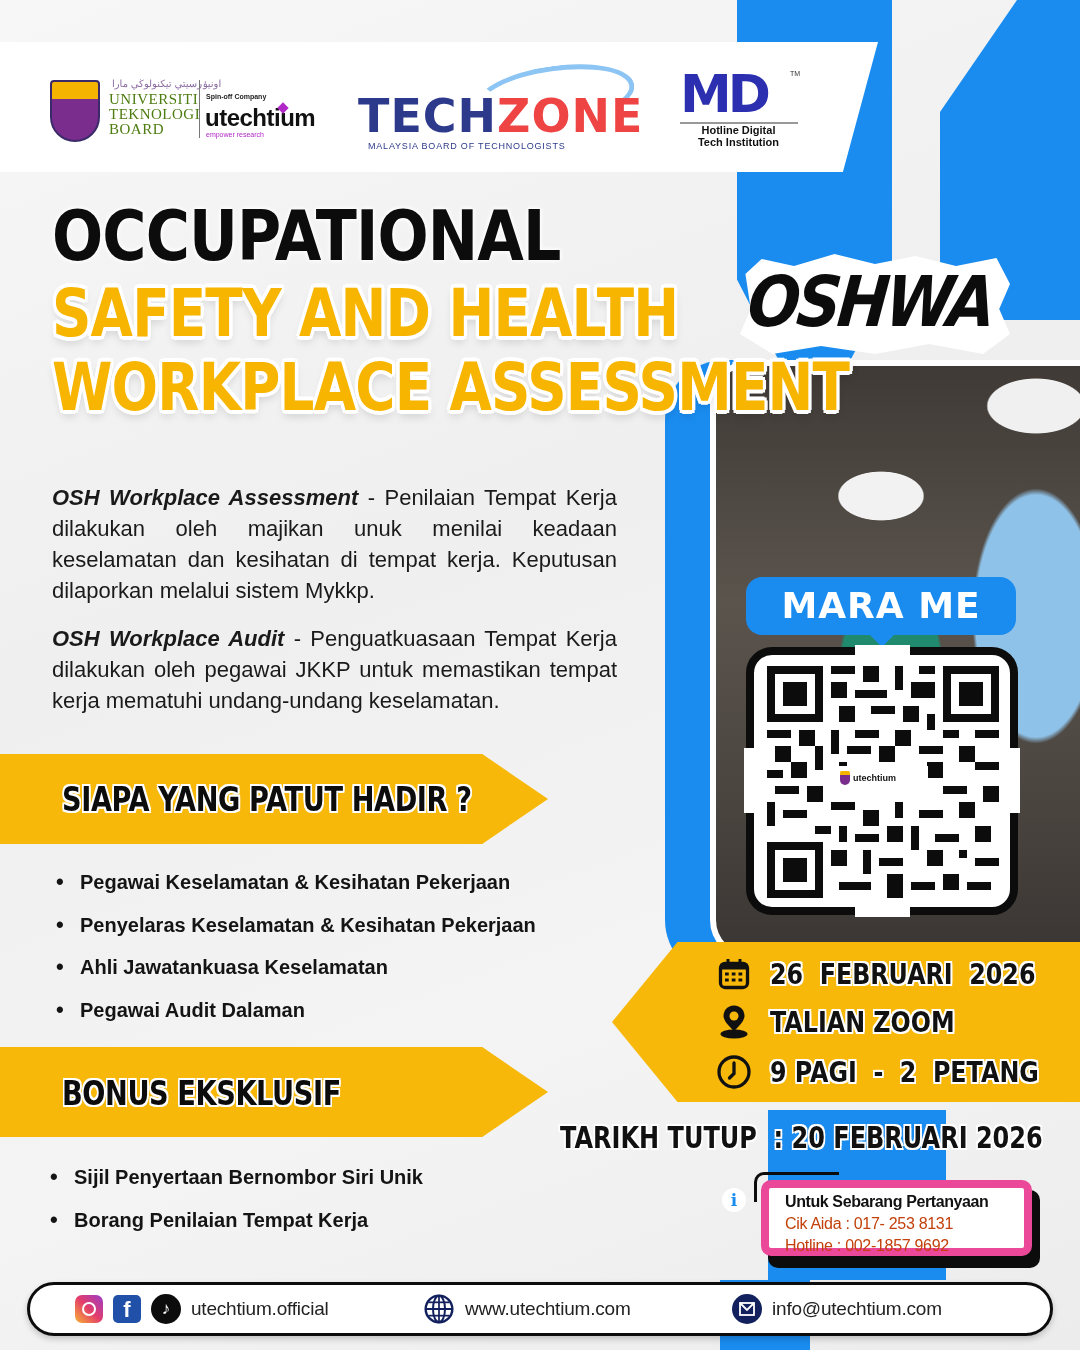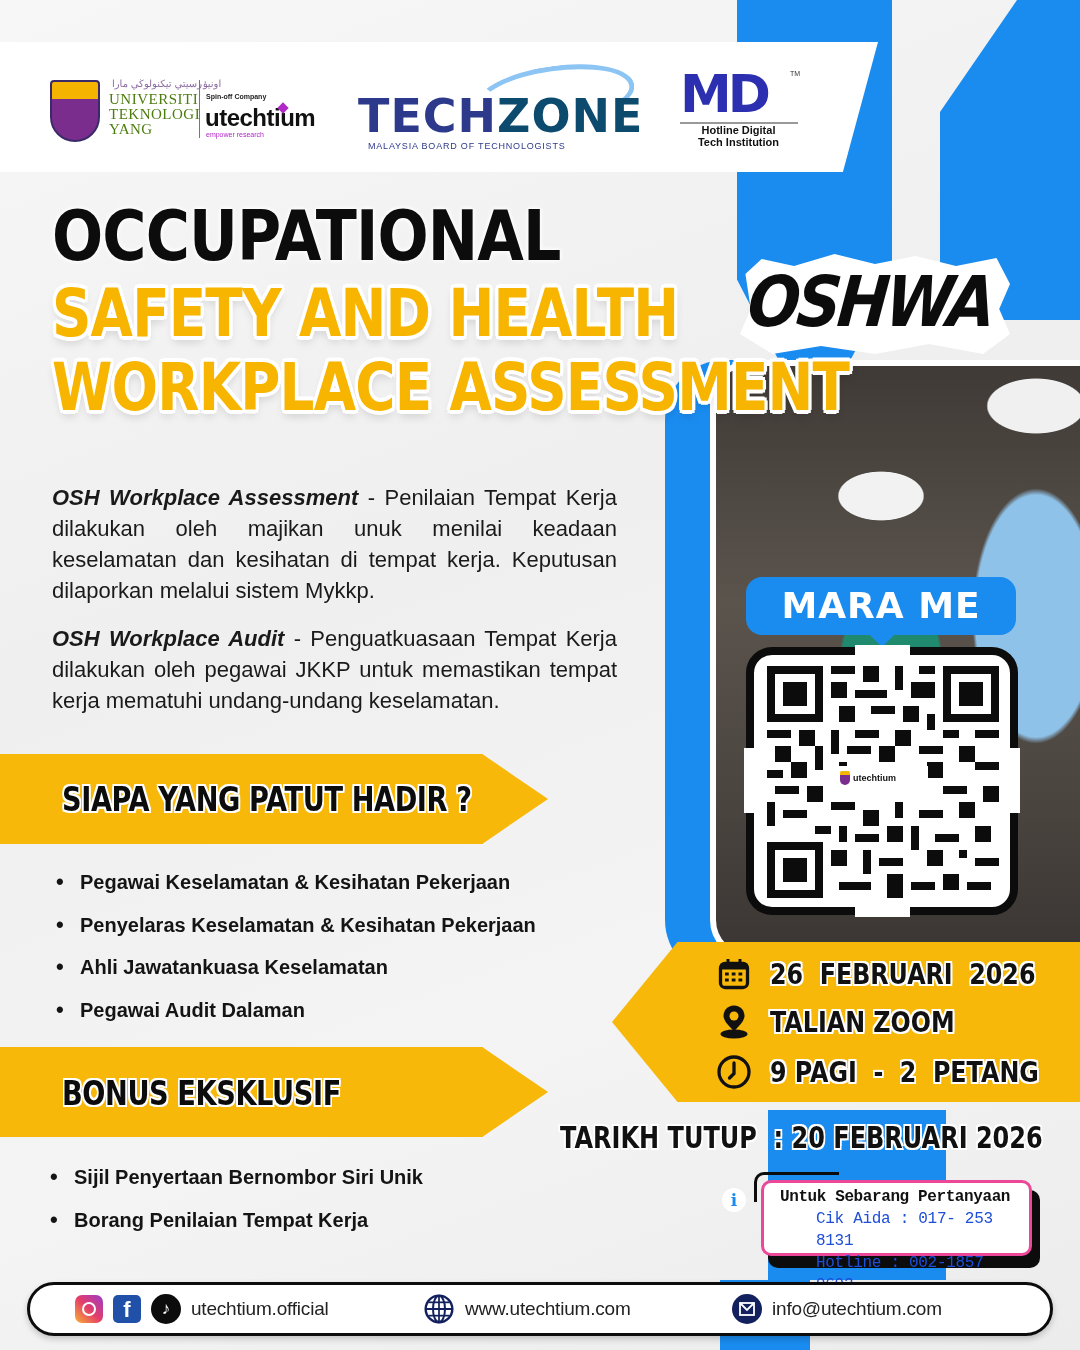--- a/index.html
+++ b/index.html
@@ -72,21 +72,21 @@
     left: 205px; top: 104px; font-size: 24px; font-weight: bold; color: #111;
     letter-spacing: -0.5px;
   }
   .utechtium-dot { left: 279px; top: 104px; width: 8px; height: 8px; background: #b028c8; transform: rotate(45deg); }
   .empower { left: 206px; top: 131px; font-size: 7px; color: #b028c8; }
 
   .techzone {
     left: 358px; top: 93px; font-size: 46px; font-weight: bold; letter-spacing: 1px;
     color: #2d3a8c; font-family: "DejaVu Sans", sans-serif; line-height: 46px;
   }
-  .techzone .zone { color: #0c4a6e; }
+  .techzone .zone { color: #ef4444; }
   .techzone-orbit {
     left: 475px; top: 66px; width: 160px; height: 60px;
     border: 5px solid #8cc4f4; border-radius: 50%;
     border-bottom-color: transparent; border-left-color: transparent;
     transform: rotate(-8deg);
   }
   .techzone-sub {
     left: 368px; top: 141px; font-size: 9px; color: #2d3a8c; letter-spacing: 0.8px;
   }
   .md-logo {
@@ -200,24 +200,24 @@
   .contact-shadow {
     left: 768px; top: 1190px; width: 272px; height: 78px; background: #0c0c0c;
     border-radius: 10px;
   }
   .contact-accent {
     left: 754px; top: 1172px; width: 85px; height: 30px;
     border-top: 3px solid #0c0c0c; border-left: 3px solid #0c0c0c; border-radius: 10px 0 0 0;
   }
   .contact-box {
     left: 761px; top: 1180px; width: 271px; height: 76px; background: #fff;
-    border: 3px solid #ec4899; border-radius: 10px; padding: 3px 0 0 16px; font-family: Liberation Mono, monospace;
+    border: 8px solid #ec4899; border-radius: 10px; padding: 3px 0 0 16px;
   }
   .contact-title { font-size: 16px; font-weight: bold; color: #111; letter-spacing: -0.4px; line-height: 22px; }
-  .contact-line { font-size: 16px; color: #1d4ed8; line-height: 22px; letter-spacing: -0.3px; margin-left: 36px; }
+  .contact-line { font-size: 16px; color: #c2410c; line-height: 22px; letter-spacing: -0.3px; }
 
   
   .scan-me {
     left: 746px; top: 577px; width: 270px; height: 58px;
     background: #1a8cf0; border-radius: 16px; color: #fff;
     font-family: "DejaVu Sans", sans-serif; font-weight: bold; font-size: 36px;
     text-align: center; line-height: 58px; letter-spacing: 1px;
   }
   .scan-me::after {
     content: ""; position: absolute; left: 122px; bottom: -12px;
@@ -292,21 +292,21 @@
 <div class="abs photo"></div>
 <div class="abs blue-bottom-strip"></div>
 <div class="abs blue-footer-strip"></div>
 
 <div class="abs logo-band"></div>
 <div class="abs uitm-shield"></div>
 <div class="abs uitm-arabic">اونيۏرسيتي تيكنولوڬي مارا</div>
 <div class="abs uitm-text">
   <div>UNIVERSITI</div>
   <div>TEKNOLOGI</div>
-  <div>YANG</div>
+  <div>BOARD</div>
 </div>
 <div class="abs divider-v"></div>
 <div class="abs spinoff">Spin-off Company</div>
 <div class="abs utechtium-logo">utechtium</div>
 <div class="abs utechtium-dot"></div>
 <div class="abs empower">empower research</div>
 
 <div class="abs techzone-orbit"></div>
 <div class="abs techzone"><span>TECH</span><span class="zone">ZONE</span></div>
 <div class="abs techzone-sub">MALAYSIA BOARD OF TECHNOLOGISTS</div>

